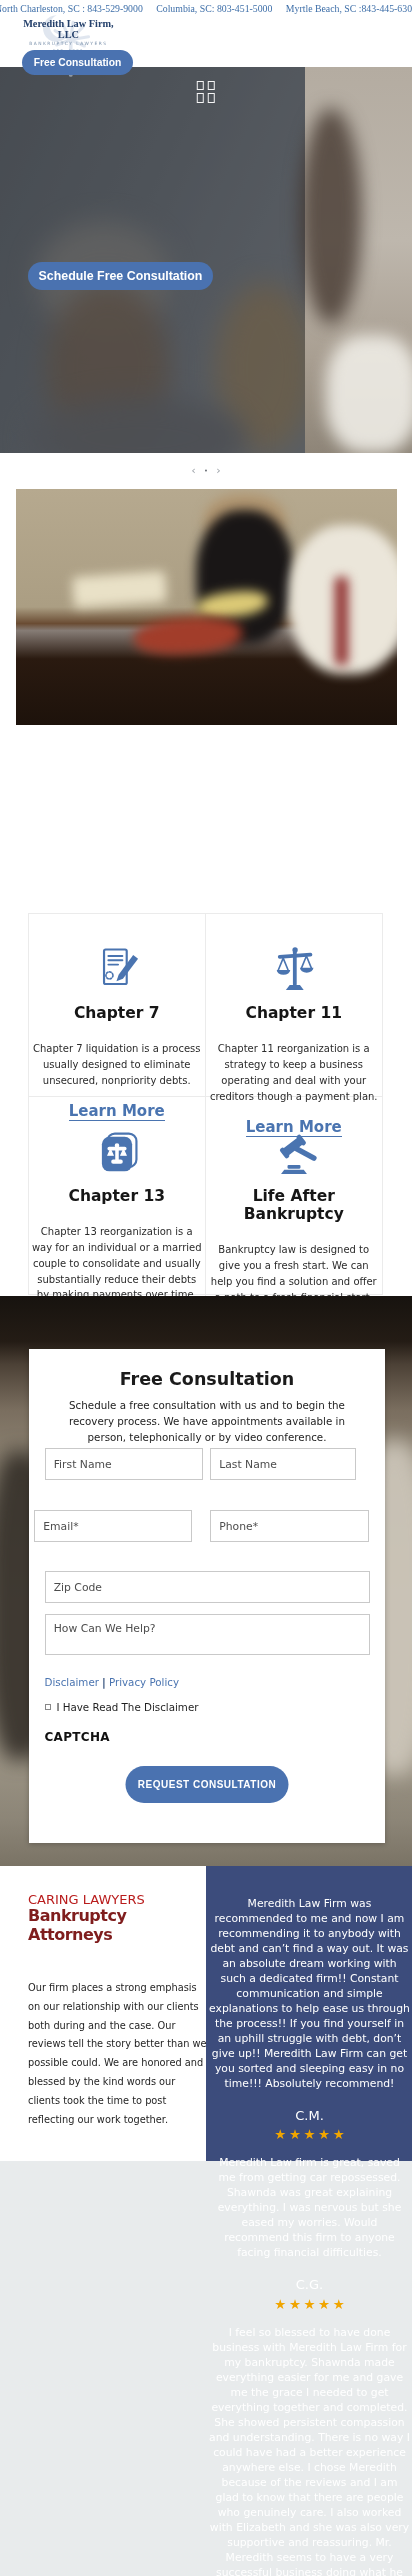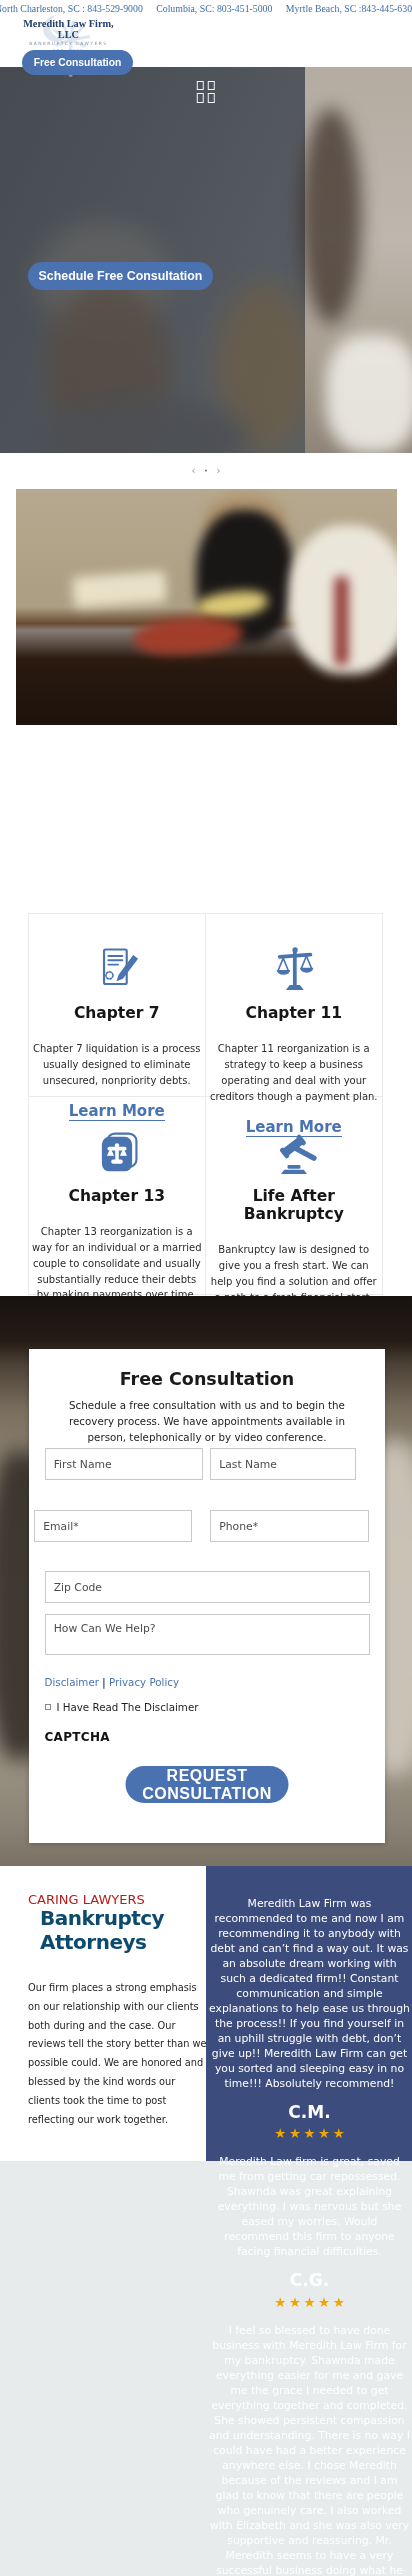--- a/index.html
+++ b/index.html
@@ -73,36 +73,36 @@
   .fi-email { top:161px; left:5px; width:158px; }
   .fi-phone { top:161px; left:181px; width:159px; }
   .fi-zip   { top:222px; left:15.5px; width:325px; }
   .f-textarea { position:absolute; top:265px; left:15.5px; width:325px; height:41px; border:0.5px solid #c9c9c9; font-size:10.8px; color:#333; padding:7.2px 8.2px; resize:none; font-family:"DejaVu Sans", sans-serif; }
   .f-links { position:absolute; top:327px; left:15.5px; font-size:10.3px; color:#4a74b0; }
   .f-links a { color:#4a74b0; text-decoration:none; cursor:pointer; }
   .f-links .sep { color:#2f4d79; font-weight:bold; margin:0 3.1px; }
   .f-check { position:absolute; top:352px; left:15.5px; display:flex; align-items:center; font-size:10.3px; color:#1f1f1f; }
   .f-check .box { width:6.2px; height:6.2px; border:0.5px solid #888; margin-right:5.7px; cursor:pointer; display:inline-block; }
   .f-captcha { position:absolute; top:381px; left:15.5px; font-size:12px; font-weight:bold; color:#111; letter-spacing:0.3px; }
-  .f-submit { position:absolute; top:417px; left:50%; transform:translateX(-50%); width:163px; height:37px; border-radius:18.5px; font-size:16px; letter-spacing:0.5px; }
+  .f-submit { position:absolute; top:417px; left:50%; transform:translateX(-50%); width:163px; height:37px; border-radius:18.5px; font-size:10px; letter-spacing:0.5px; }
 
   
   .about-left { position:absolute; top:1866px; left:0; width:206px; height:295px; background:#fff; }
   .about-eyebrow { position:absolute; top:26px; left:28px; font-size:13px; color:#b91c1c; }
-  .about-h2 { position:absolute; top:41px; left:40px; font-size:20px; font-weight:bold; color:#0c4a6e; line-height:1.18; letter-spacing:-0.5px; }
+  .about-h2 { position:absolute; top:41px; left:28px; font-size:16px; font-weight:bold; color:#7f1d1d; line-height:1.18; letter-spacing:-0.5px; }
   .about-para { position:absolute; top:113px; left:28px; width:180px; font-size:9.8px; color:#1f1f1f; line-height:1.92; }
   .about-btn { position:absolute; top:262px; left:28px; width:185px; height:28px; border-radius:18px; font-size:12.4px; z-index:4; }
 
   .blue-panel { position:absolute; top:1866px; left:206px; width:206px; height:295px; background:#3c4c7c; }
   .gray-band { position:absolute; top:2161px; left:0; width:412px; height:538px; background:#e8ebec; }
 
   
   .t-stream { position:absolute; top:1896px; left:209px; width:201px; text-align:center; color:#fff; z-index:5; }
   .t-text { font-size:10.8px; line-height:15px; }
-  .t-init { font-size:17px; font-weight:bold; margin-top:11px; }
+  .t-init { font-size:13px; font-weight:normal; margin-top:17px; }
   .t-stars { font-size:13.4px; letter-spacing:2.6px; color:#f0a500; margin-top:4.1px; text-indent:2.6px; }
   .t-block + .t-block { margin-top:13.4px; }
 
   svg .st { stroke:#4a74b0; fill:none; stroke-width:4; stroke-linecap:round; stroke-linejoin:round; }
   svg .fl { fill:#4a74b0; }
 </style>
 </head>
 <body>
 
 <div class="page">

